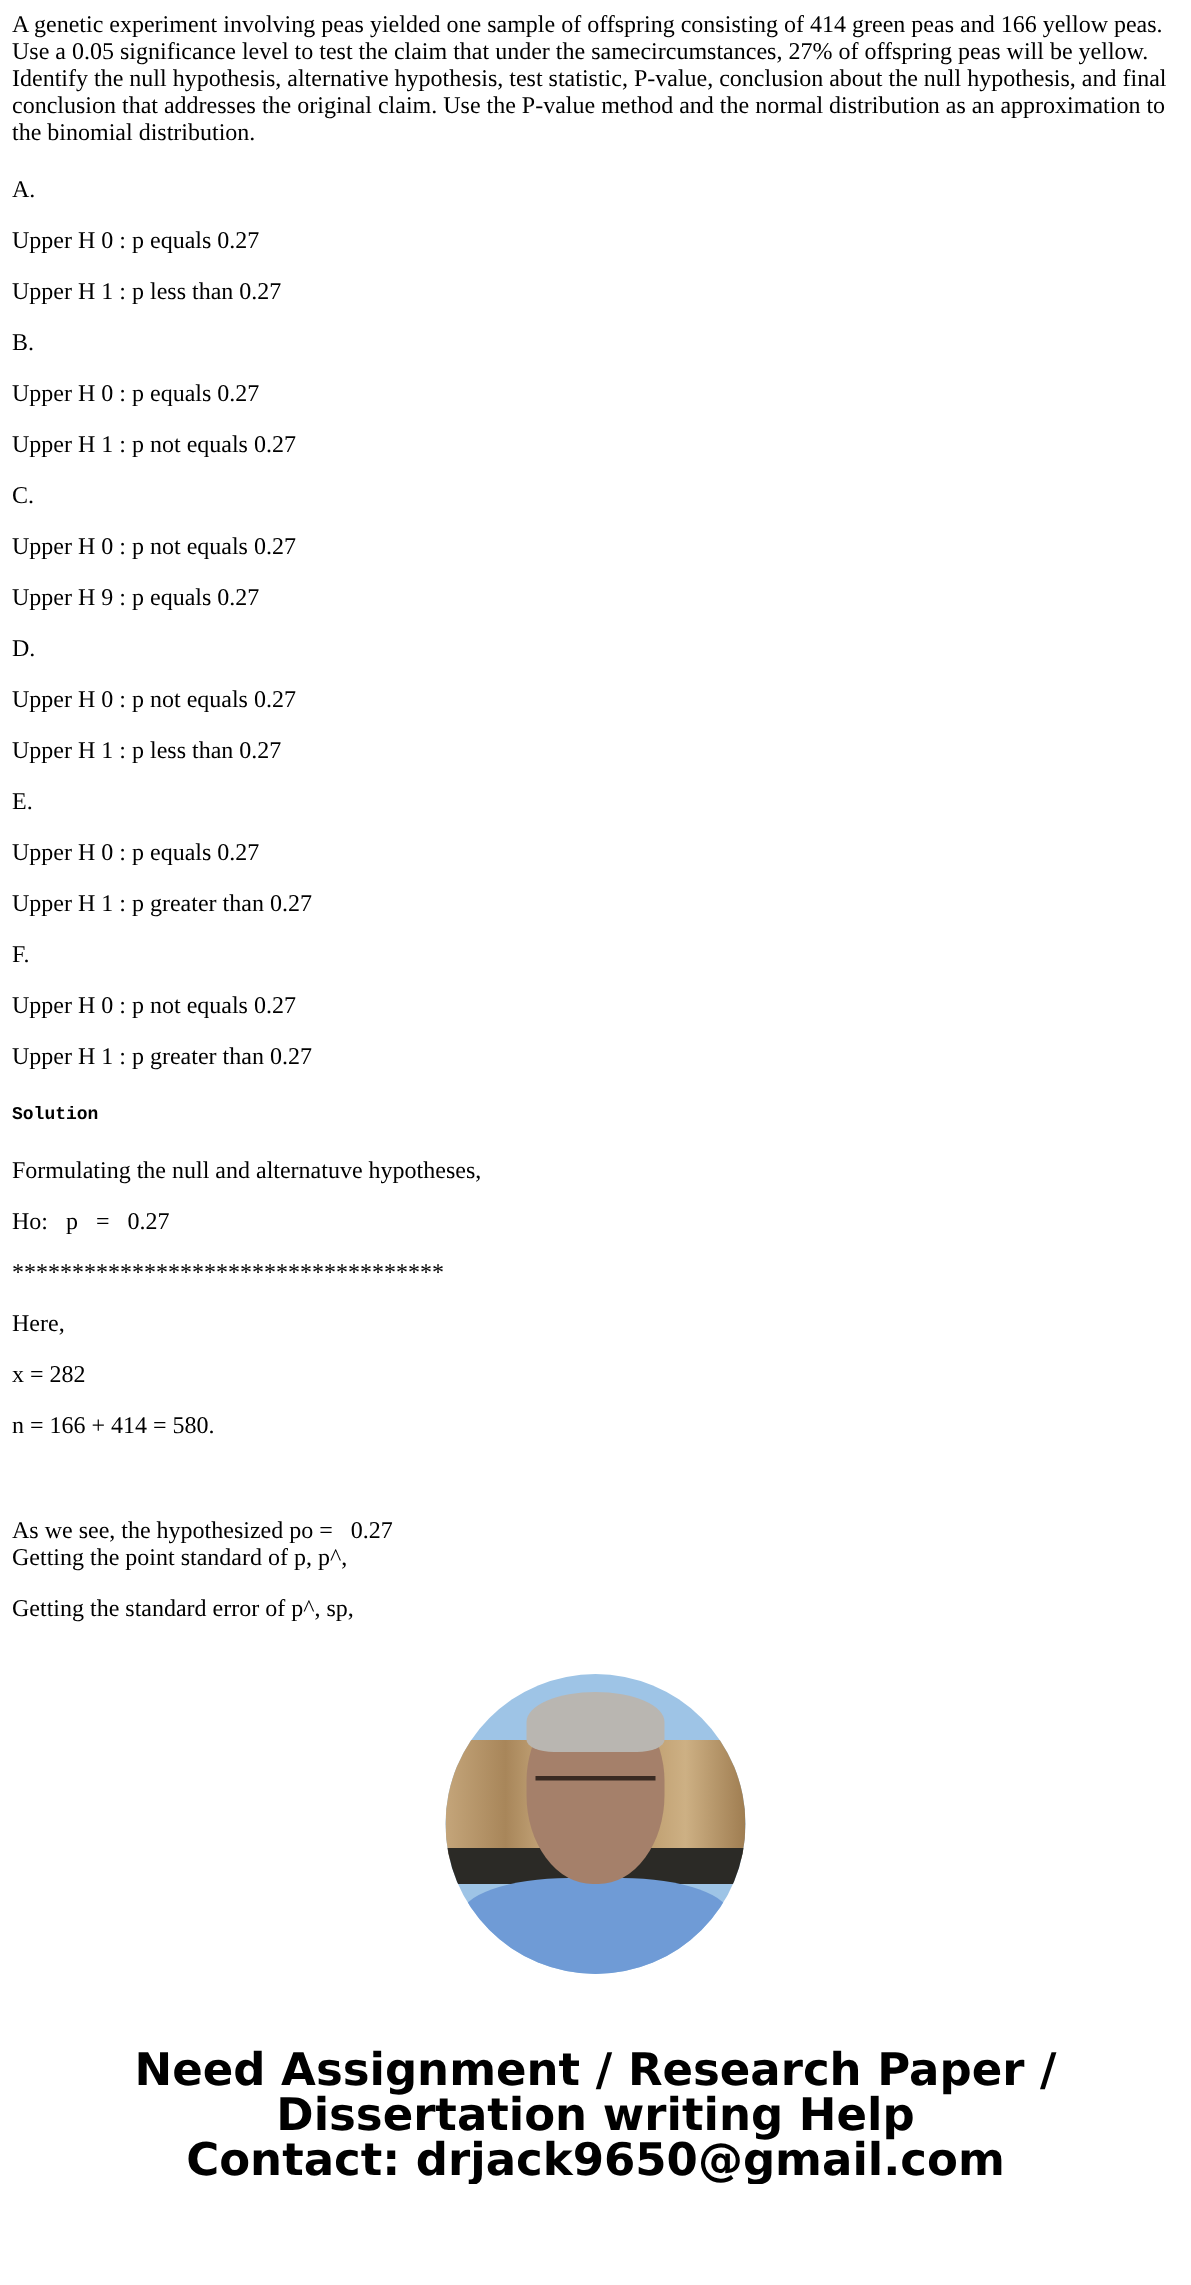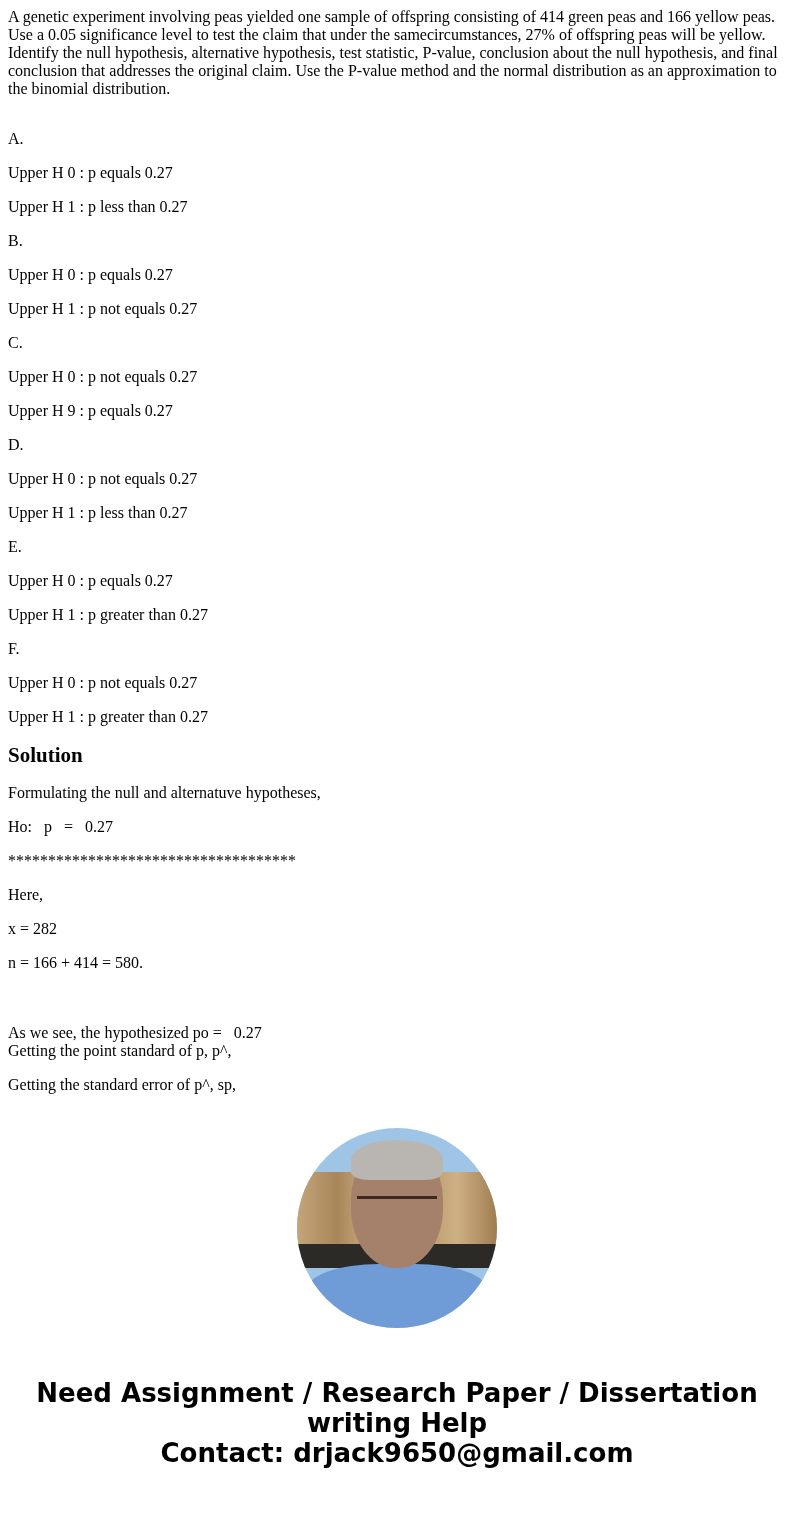--- a/index.html
+++ b/index.html
@@ -4,25 +4,25 @@
   <style>
     html, body { margin: 0; padding: 0; background: #ffffff; }
     body {
       width: 794px;
       font-family: "Liberation Serif", serif;
       font-size: 16px;
       line-height: 18px;
       color: #000;
     }
     .content { padding: 0 8px; }
-    .question { margin: 8px 0 32px 0; }
+    .question { margin: 8px 0 20px 0; }
     p { margin: 16px 0; }
     h3 {
-      font-family: Liberation Serif, serif;
-      font-size: 21px;
+      font-family: Liberation Mono, monospace;
+      font-size: 12px;
       font-weight: bold;
       margin: 18px 0 18px 0;
       line-height: 22px;
     }
     .pre { white-space: pre; margin: 16px 0; }
     .avatar-wrap {
       display: flex;
       justify-content: center;
       margin-top: 34px;
     }
@@ -51,21 +51,21 @@
       position: absolute; left: 27%; width: 46%; top: 6%; height: 20%;
       background: #b9b6b1; border-radius: 50% 50% 20% 20%;
     }
     .avatar .glasses {
       position: absolute; left: 30%; width: 40%; top: 34%; height: 8%;
       border-top: 3px solid #3a2a22;
     }
     .banner {
       font-family: "DejaVu Sans", sans-serif;
       font-weight: bold;
-      font-size: 26px;
+      font-size: 30px;
       line-height: 30px;
       text-align: center;
       margin-top: 50px;
       padding: 0 8px;
     }
   </style>
 </head>
 <body>
 
 <div class="content">

